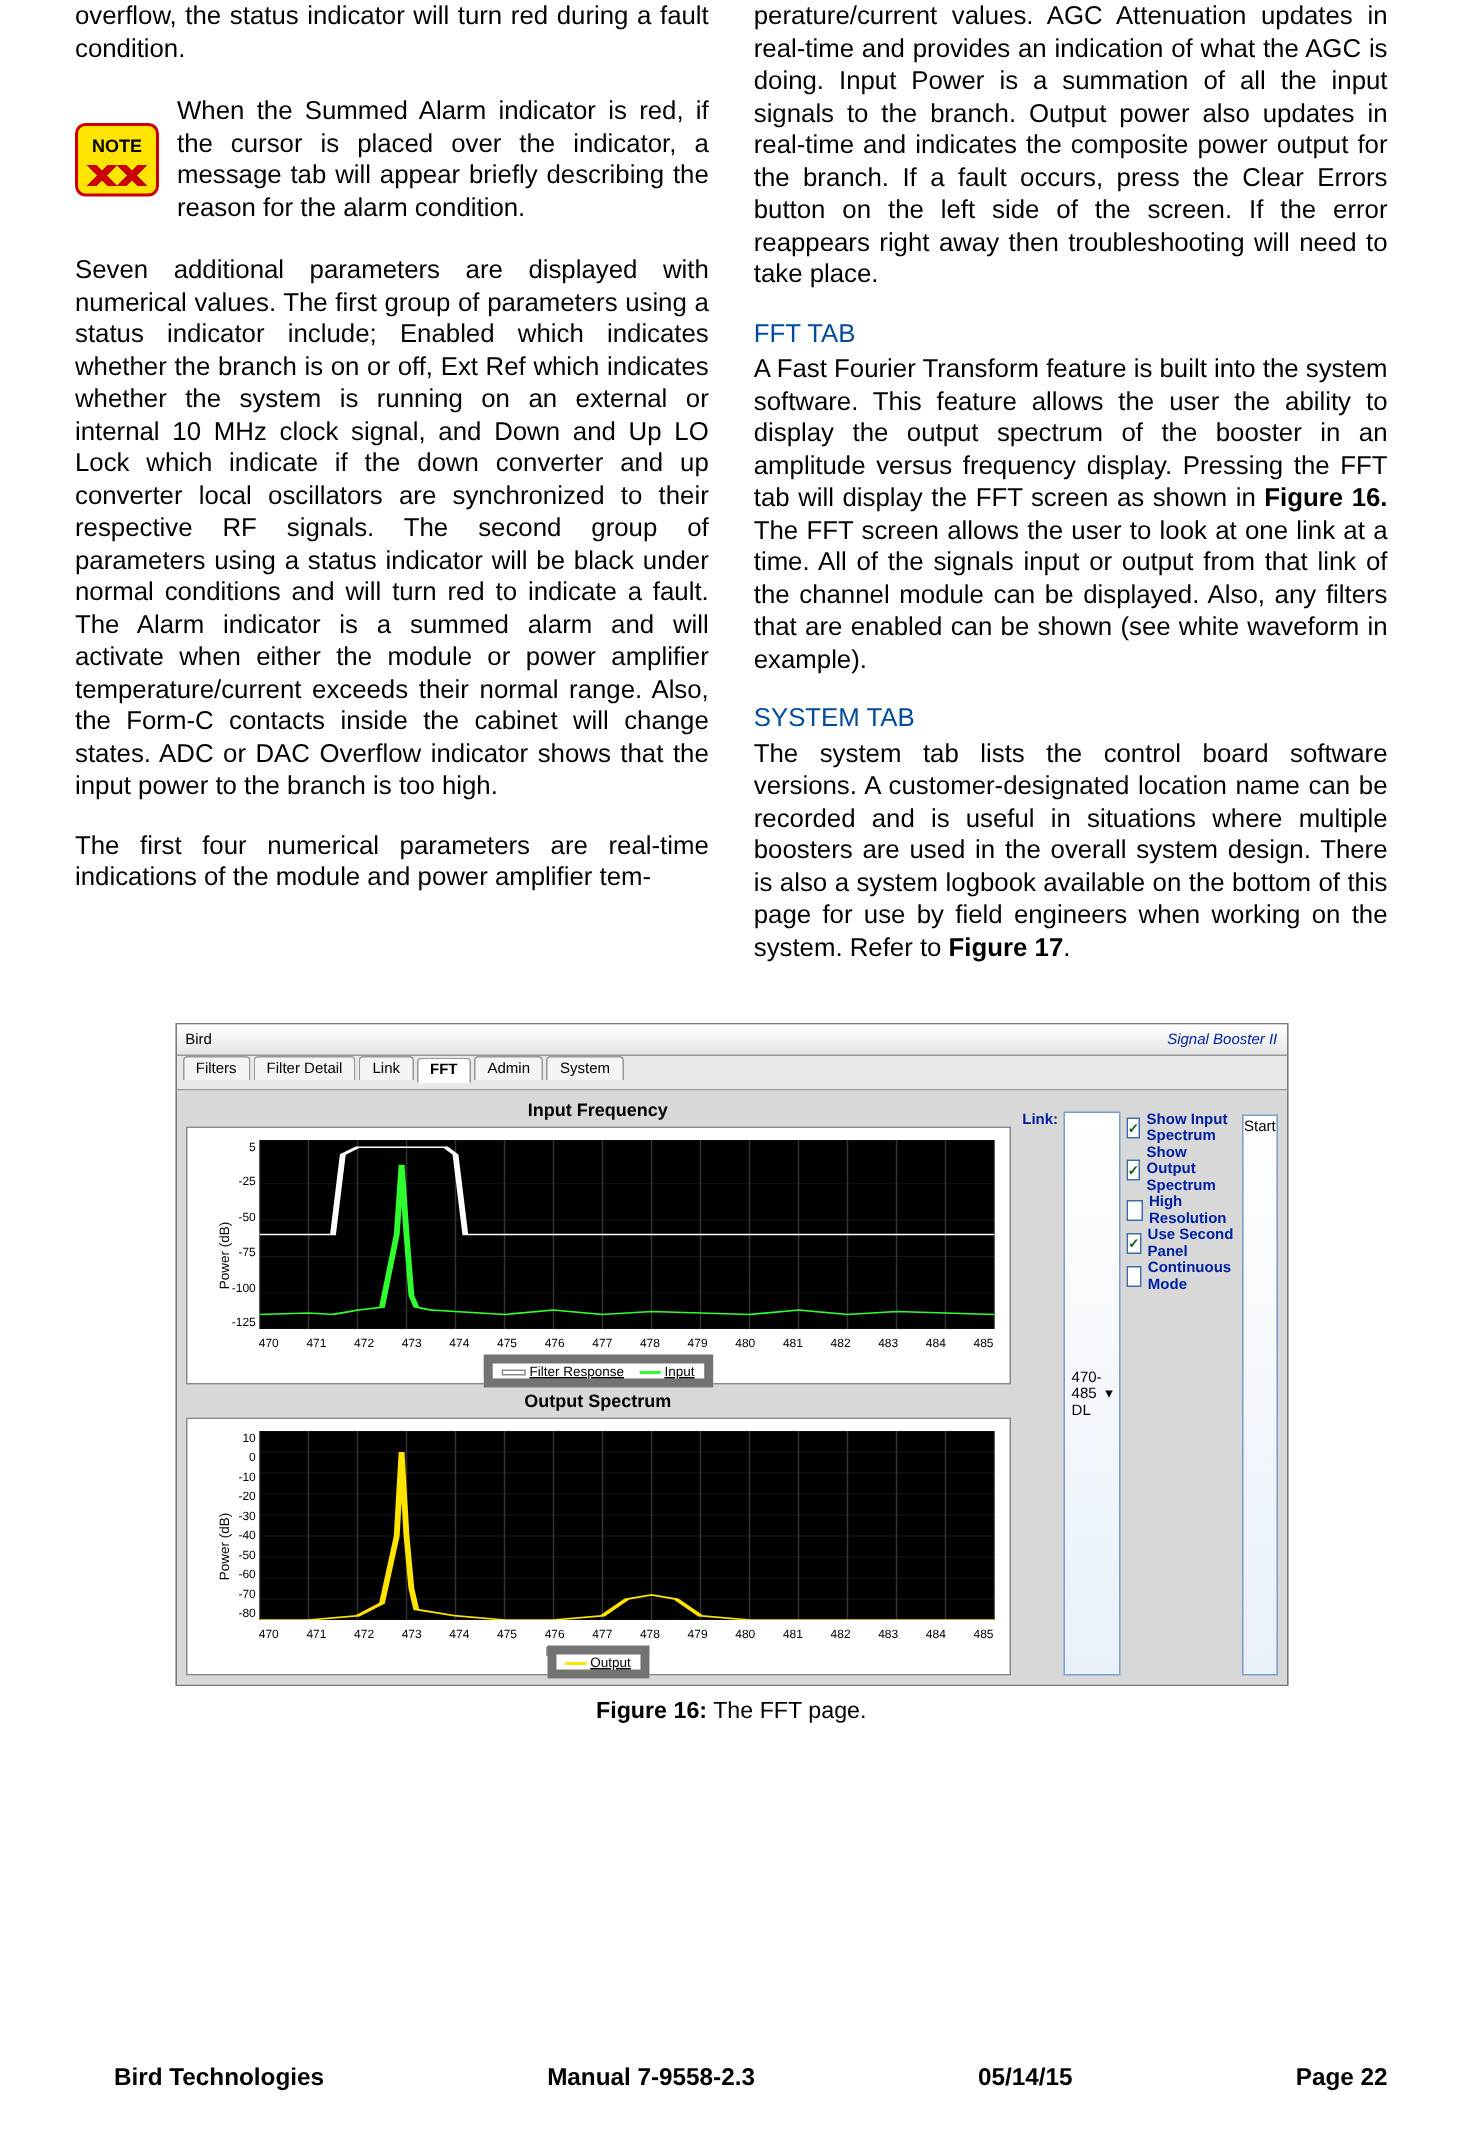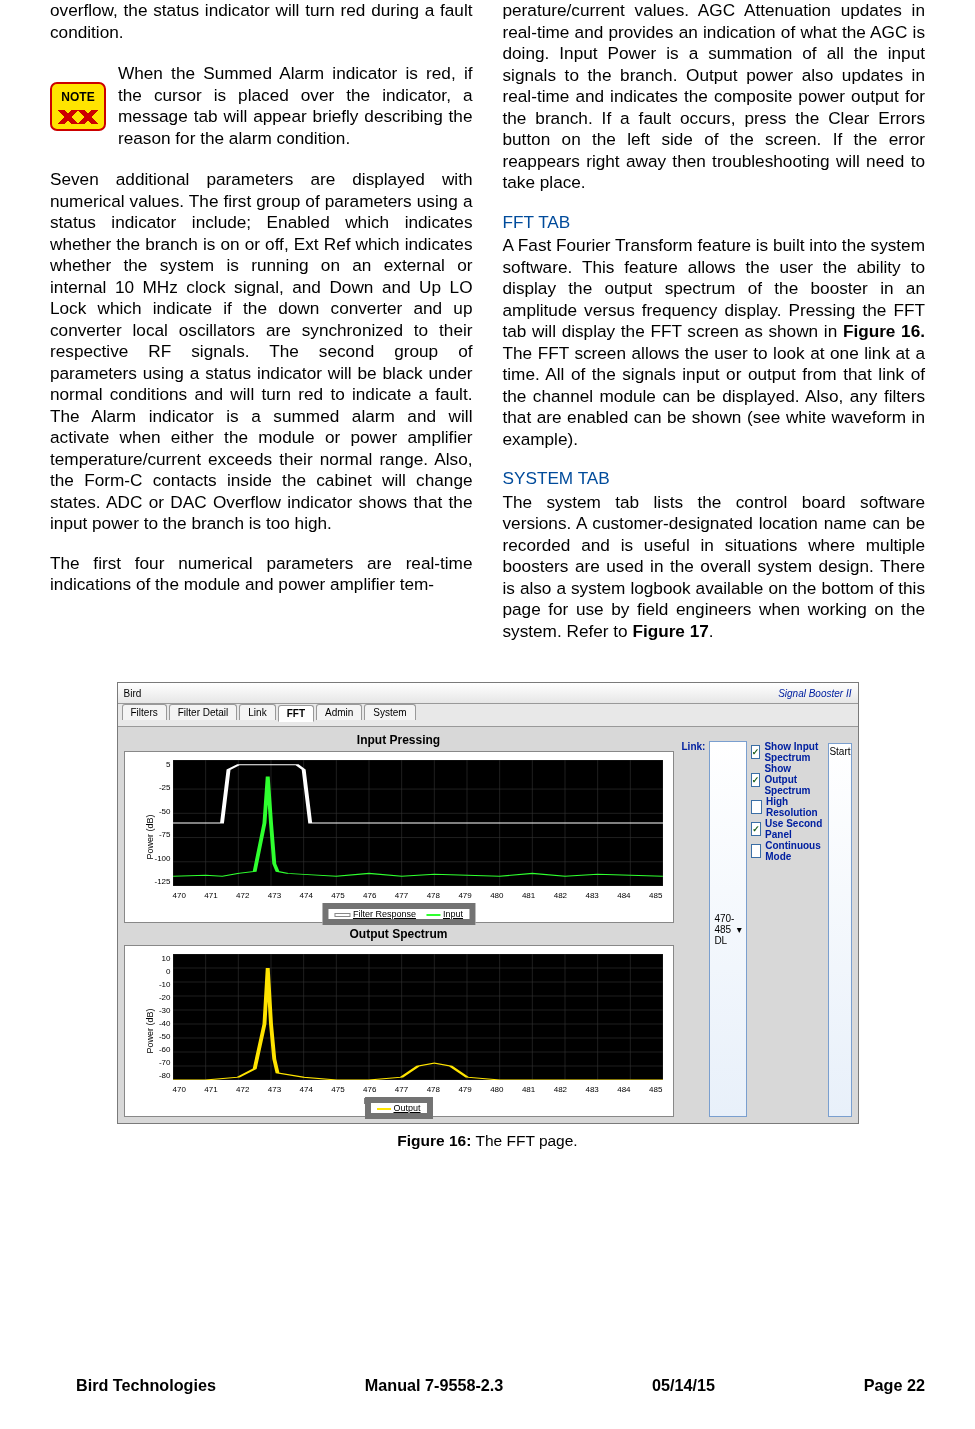--- a/index.html
+++ b/index.html
@@ -174,21 +174,21 @@
       <div class="ss-tabs" id="tabbar">
           <div class="ss-tab">Filters</div>
           <div class="ss-tab">Filter Detail</div>
           <div class="ss-tab">Link</div>
           <div class="ss-tab active">FFT</div>
           <div class="ss-tab">Admin</div>
           <div class="ss-tab">System</div>
         </div>
       <div class="ss-body">
         <div class="ss-charts">
-          <div class="chart-title">Input Pressing</div>
+          <div class="chart-title">Input Frequency</div>
           <div class="chart-box" id="chart0">
             <div class="ylab">Power (dB)</div>
             <div class="yticks" id="yt0">
                 <span>5</span>
                 <span>-25</span>
                 <span>-50</span>
                 <span>-75</span>
                 <span>-100</span>
                 <span>-125</span>
               </div>

